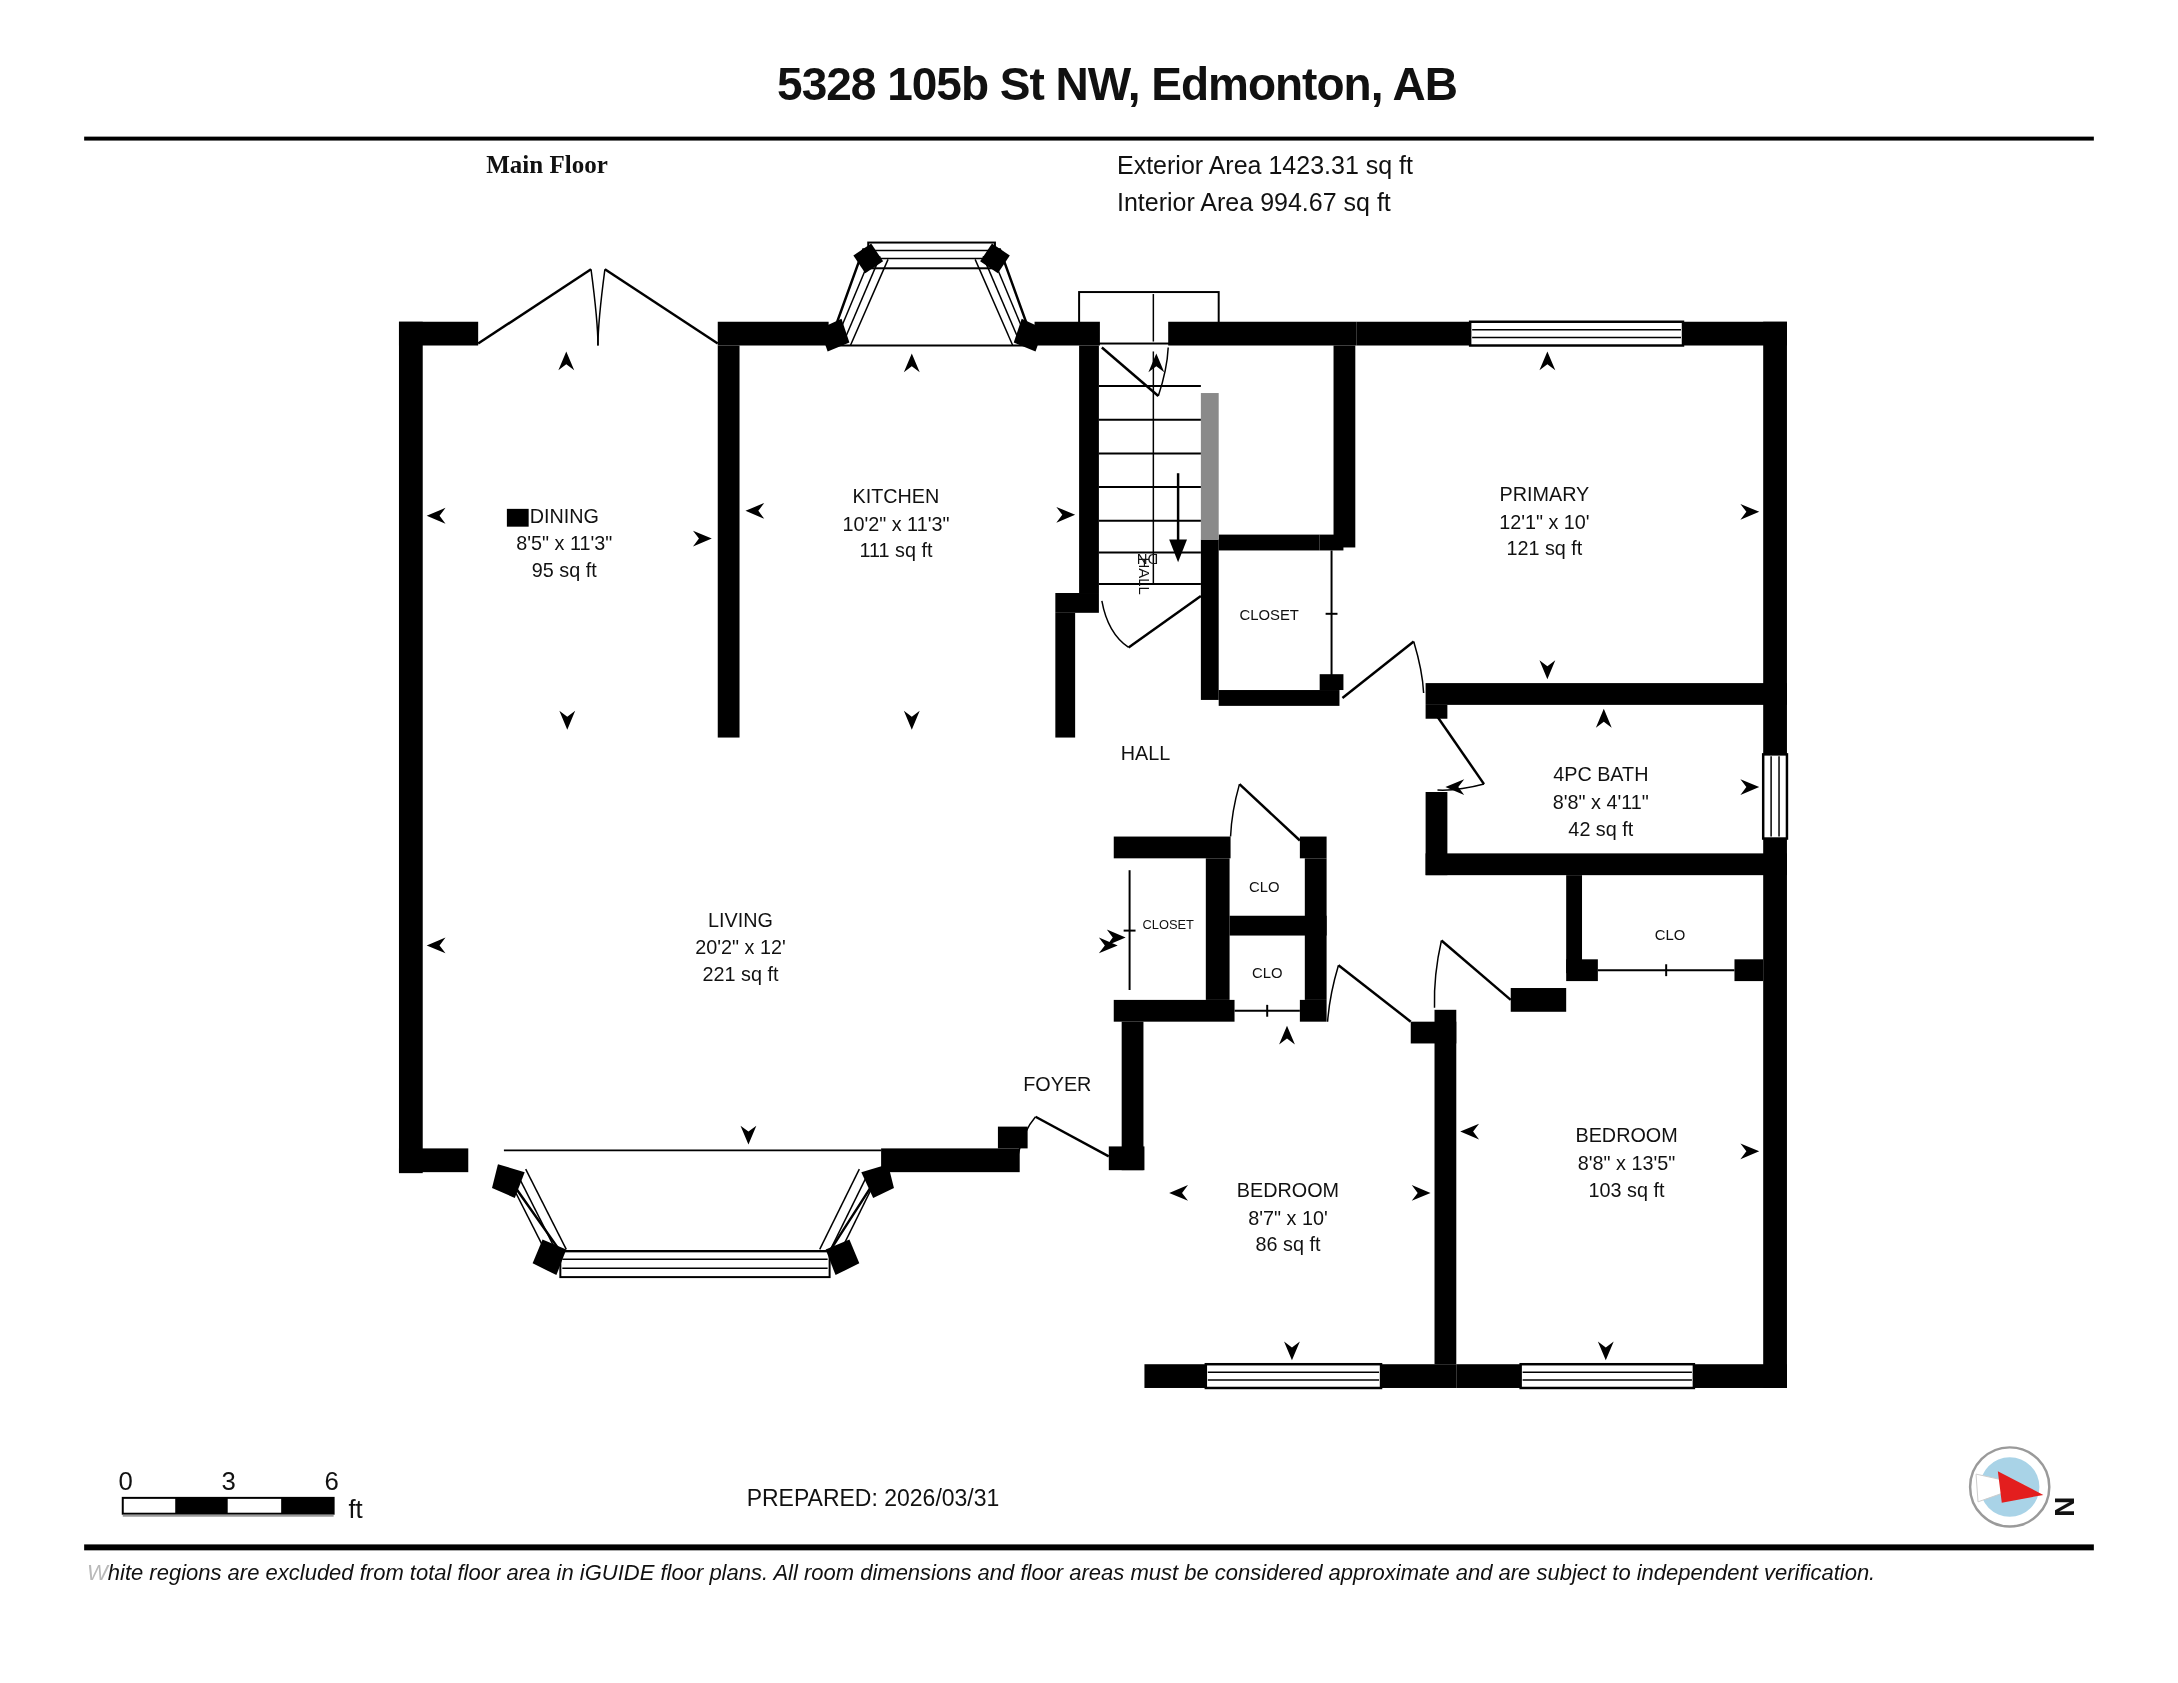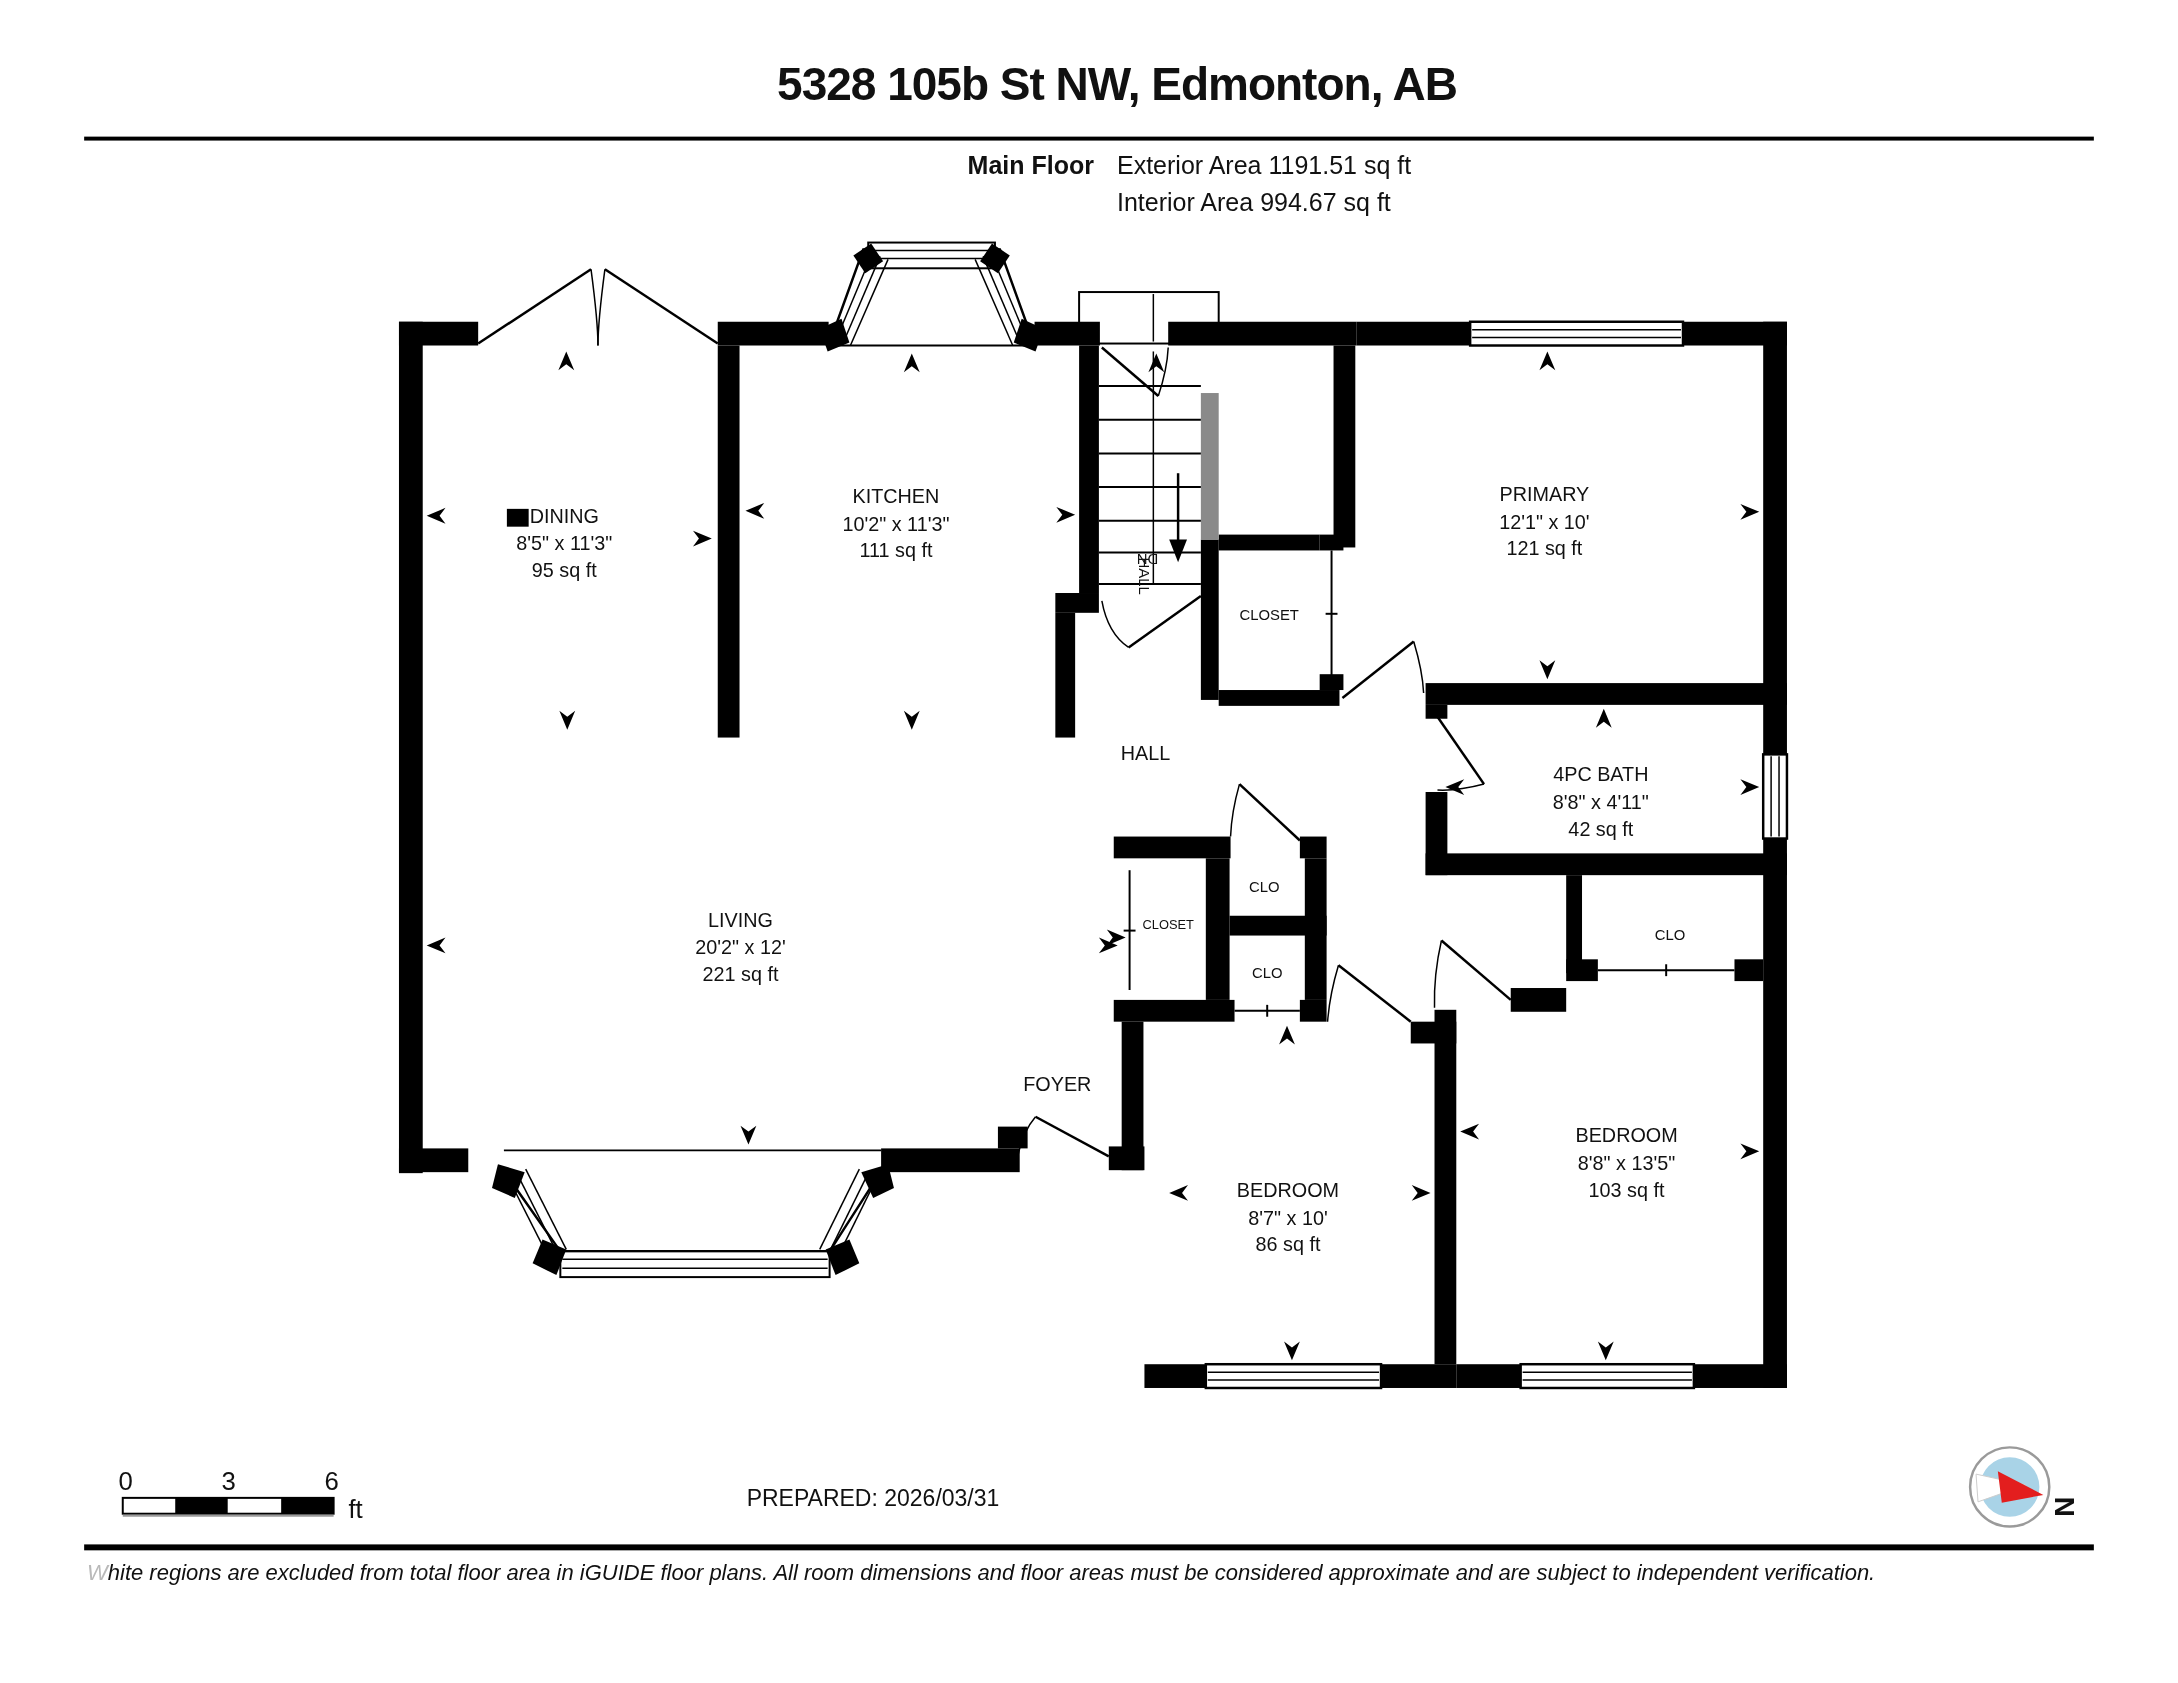--- a/index.html
+++ b/index.html
@@ -1,37 +1,37 @@
 <!DOCTYPE html>
 <html><head>
 <meta charset="utf-8">
 <style>
   html,body{margin:0;padding:0;background:#ffffff;}
   body{width:2178px;height:1683px;position:relative;font-family:"Liberation Sans",sans-serif;color:#111;}
   .abs{position:absolute;}
   .title{top:57px;left:0;width:2178px;text-align:center;font-size:46px;font-weight:bold;letter-spacing:-1px;margin-left:28px;}
-  .floor-label{top:151px;left:0;width:1094px;text-align:right;font-size:25px;font-weight:bold;}
+  .floor-label{top:151px;left:0;width:1094px;text-align:center;font-size:25px;font-weight:bold;font-family:Liberation Serif, serif;}
   .area-line1{top:151px;left:1117px;font-size:25px;}
   .area-line2{top:188px;left:1117px;font-size:25px;}
   .prepared{top:1485px;left:0;width:1746px;text-align:center;font-size:23px;}
   .disclaimer{top:1560px;left:87px;font-size:22px;font-style:italic;}
   .disclaimer::first-letter{color:#b9b9b9;}
   svg{position:absolute;top:0;left:0;}
   text{font-family:"Liberation Sans",sans-serif;fill:#111;}
   .rl{font-size:20px;text-anchor:middle;}
   .rs{font-size:15px;text-anchor:middle;}
   .rxs{font-size:13px;text-anchor:middle;}
   .sb{font-size:26px;text-anchor:middle;}
 </style>
 </head>
 <body>
 
 <div class="abs title">5328 105b St NW, Edmonton, AB</div>
 <div class="abs floor-label">Main Floor</div>
-<div class="abs area-line1">Exterior Area 1191.51 sq ft</div>
+<div class="abs area-line1">Exterior Area 1423.31 sq ft</div>
 <div class="abs area-line2">Interior Area 994.67 sq ft</div>
 <div class="abs prepared">PREPARED: 2026/03/31</div>
 <div class="abs disclaimer">White regions are excluded from total floor area in iGUIDE floor plans. All room dimensions and floor areas must be considered approximate and are subject to independent verification.</div>
 
 <svg width="2178" height="1683" viewBox="0 0 2200 1700">
 
   <rect x="85" y="138" width="2030" height="4" fill="#000"></rect>
   <rect x="85" y="1560" width="2030" height="6" fill="#000"></rect>
 
   <g fill="#000">

